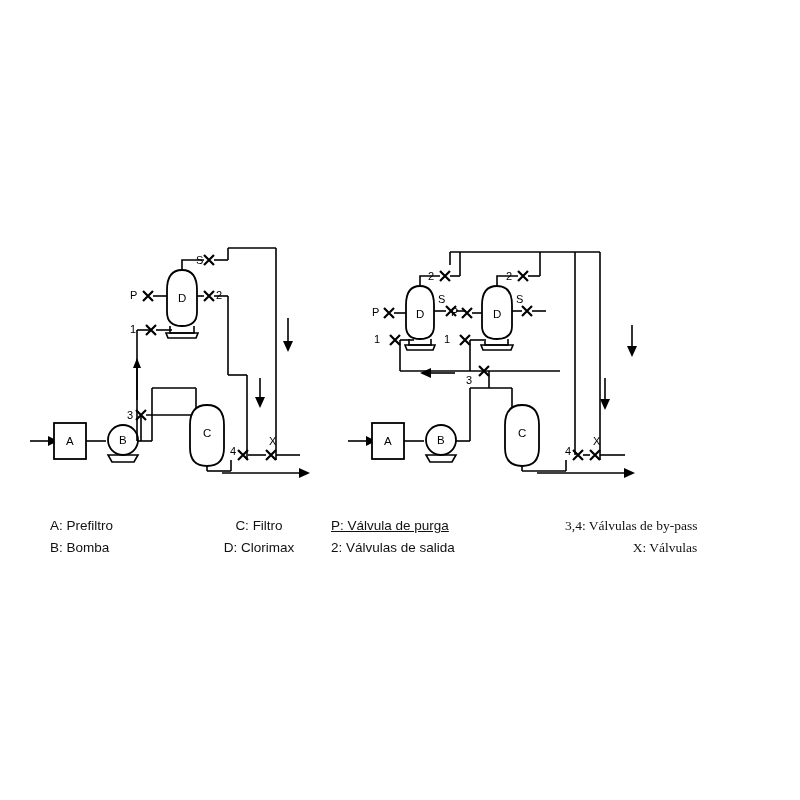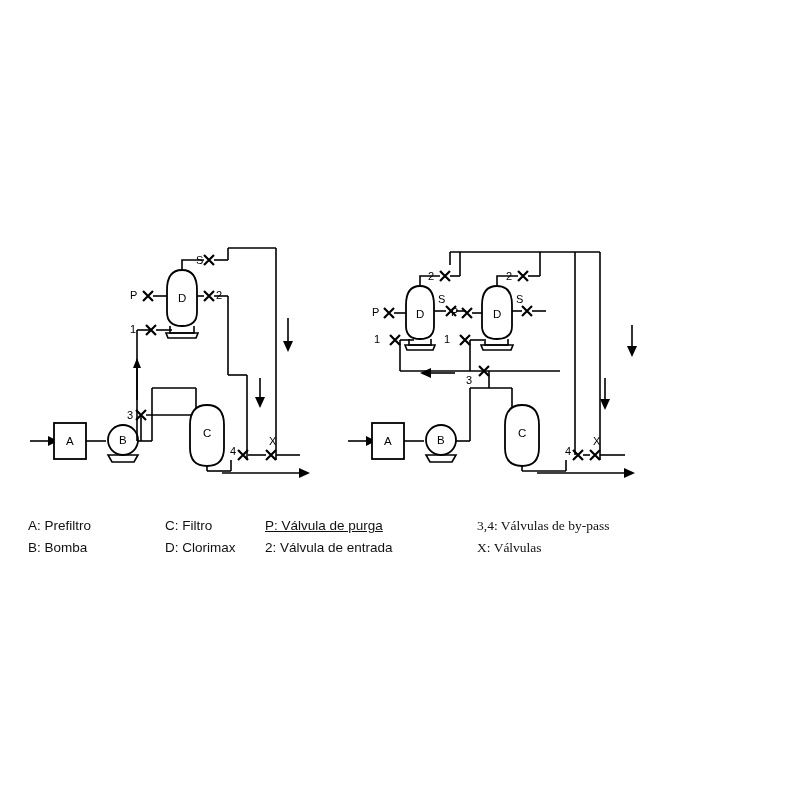--- a/index.html
+++ b/index.html
@@ -36,26 +36,26 @@
     width: 760px;
     font-size: 13.5px;
     line-height: 22px;
     color: #111;
   }
   .legend-row {
     display: flex;
     width: 100%;
   }
   .legend-col-a { width: 137px; }
-  .legend-col-b { width: 100px; }
+  .legend-col-b { width: 100px; text-align: center; }
   .legend-col-c { width: 212px; text-decoration: underline; }
   .legend-col-d { width: 190px; }
   .legend-col-e { width: 200px; font-family: Liberation Serif, serif; }
-  .legend-col-e.indent { padding-left: 22px; }
-  .lbl { white-space: nowrap; }
+  .legend-col-e.indent { padding-left: 22px; text-align: center; }
+  .lbl { white-space: nowrap; margin-left: 22px; }
 </style>
 </head>
 <body>
 
 <div id="stage">
 
   <svg class="diagram" viewBox="0 0 800 800" xmlns="http://www.w3.org/2000/svg">
     <defs>
       <style>
         .ln { stroke:#000; stroke-width:1.6; fill:none; }
@@ -322,18 +322,18 @@
   <div class="legend">
     <div class="legend-row">
       <div class="legend-col-a lbl">A: Prefiltro</div>
       <div class="legend-col-b lbl">C: Filtro</div>
       <div class="legend-col-c lbl">P: Válvula de purga</div>
       <div class="legend-col-e lbl">3,4: Válvulas de by-pass</div>
     </div>
     <div class="legend-row">
       <div class="legend-col-a lbl">B: Bomba</div>
       <div class="legend-col-b lbl">D: Clorimax</div>
-      <div class="legend-col-d lbl">2: Válvula de entrada</div>
+      <div class="legend-col-d lbl">2: Válvulas de salida</div>
       <div class="legend-col-e indent lbl">X: Válvulas</div>
     </div>
   </div>
 
 </div>
 
 </body></html>

